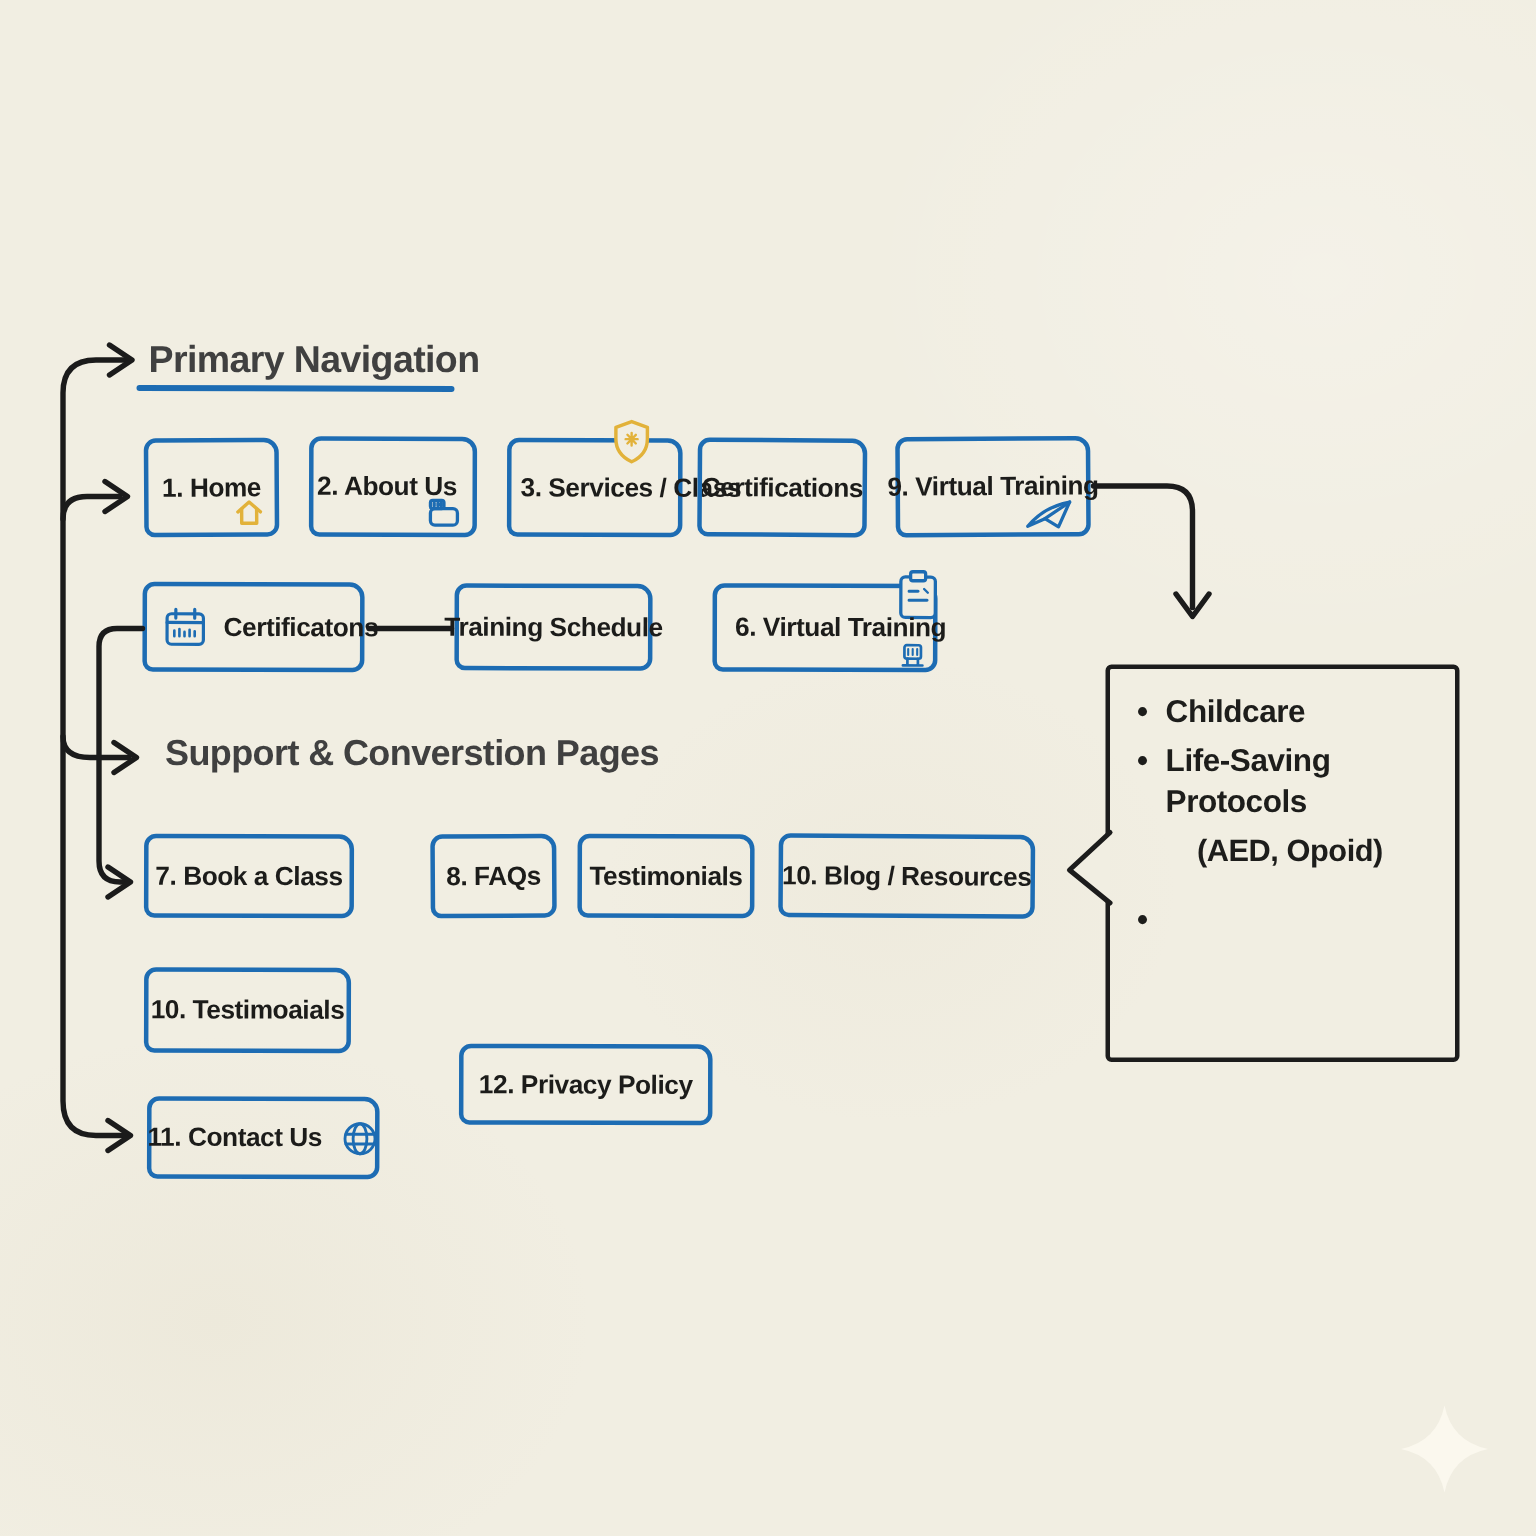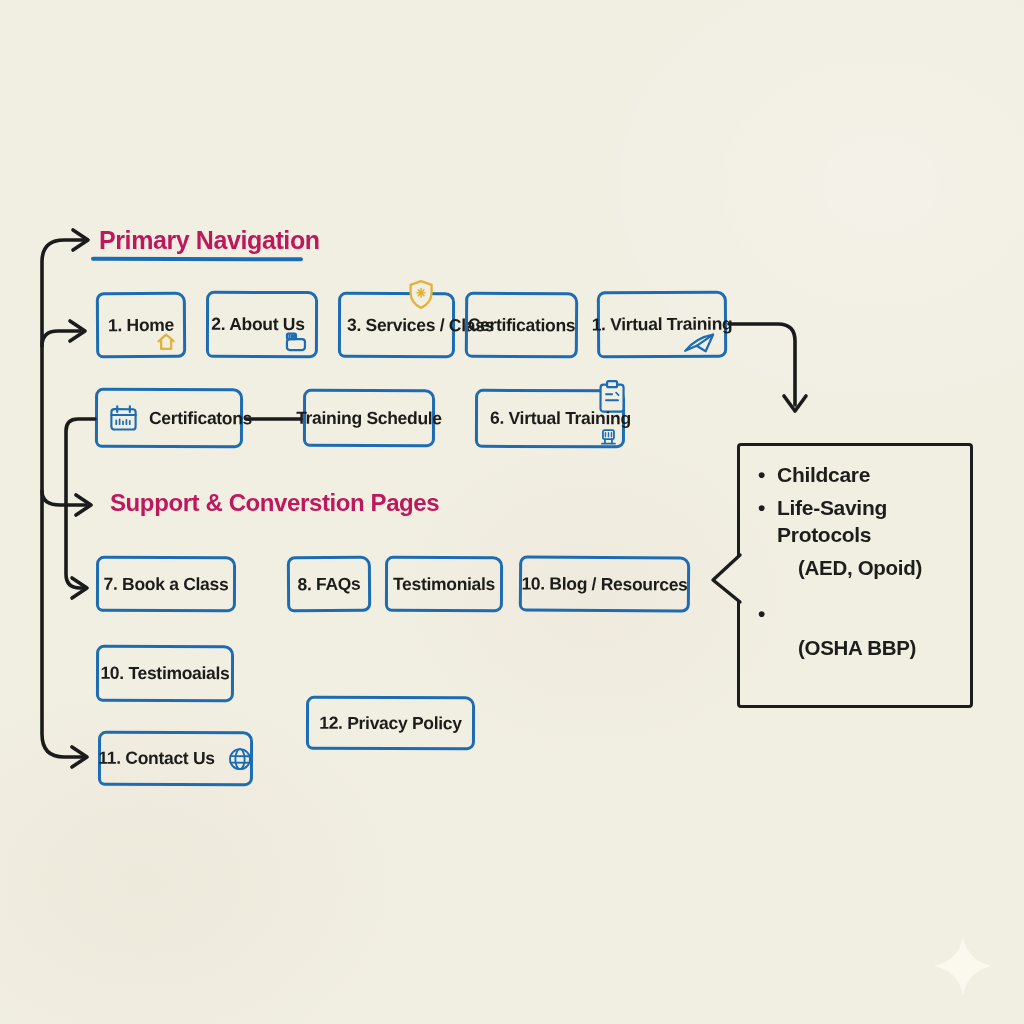--- a/index.html
+++ b/index.html
@@ -8,21 +8,21 @@
     font-family:"Liberation Sans","DejaVu Sans",sans-serif;
     background-color:#f1eee2;
     background-image:
       radial-gradient(ellipse 420px 320px at 14% 86%, rgba(208,198,168,.12), transparent 60%),
       radial-gradient(ellipse 520px 420px at 86% 18%, rgba(255,255,255,.22), transparent 60%),
       radial-gradient(ellipse 320px 260px at 58% 58%, rgba(214,204,178,.10), transparent 60%);
     color:#1d1d1b;
   }
   .abs{position:absolute;}
   .heading{
-    font-weight:bold;font-size:25px;letter-spacing:-0.4px;color:#be185d;
+    font-weight:bold;font-size:25px;letter-spacing:-0.4px;color:#404040;
     white-space:nowrap;
   }
   .underline{background:#1d6cb3;height:3.5px;border-radius:2px;}
   .box{
     position:absolute;border:3px solid #1d6cb3;border-radius:8px 10px 8px 7px;
     display:flex;align-items:center;justify-content:center;
     font-weight:bold;font-size:17.5px;letter-spacing:-0.3px;color:#1c1c1a;
     white-space:nowrap;box-sizing:border-box;background:transparent;
   }
   .box .lbl{position:relative;z-index:1;}
@@ -79,21 +79,21 @@
       <path d="M15 10.5 V19 M11 14.7 H19 M12.2 11.8 L17.8 17.6 M17.8 11.8 L12.2 17.6" stroke-width="1.6"></path>
     </svg>
   </span>
 </div>
 
 <div class="box r1" style="left:465px;top:292px;width:113px;height:66px;">
   <span class="lbl">Certifications</span>
 </div>
 
 <div class="box r-1" style="left:597px;top:291px;width:130px;height:67px;">
-  <span class="lbl">1. Virtual Training</span>
+  <span class="lbl">9. Virtual Training</span>
   <span class="corner-icon" style="right:8px;bottom:0px;">
     <svg width="34" height="24" viewBox="0 0 34 24" fill="none" stroke="#1d6cb3" stroke-width="2.2" stroke-linecap="round" stroke-linejoin="round">
       <path d="M3 20 Q14 7 31 4 L23.5 20.5 L14.5 15 Z"></path>
       <path d="M14.5 15 L31 4"></path>
     </svg>
   </span>
 </div>
 
 <div class="box r0" style="left:95px;top:388px;width:148px;height:60px;justify-content:flex-start;padding-left:10px;gap:10px;">
   <span class="corner-icon" style="position:static;">
@@ -169,21 +169,20 @@
 
   <div class="kbullet">
     <span class="dot">•</span>
     <span class="btxt">Life-Saving Protocols</span>
   </div>
   <div class="knote">(AED, Opoid)</div>
   <div class="spacer"></div>
   <div class="kbullet">
     <span class="dot">•</span>
   </div>
-  <div class="knote">(OSHA BBP)</div>
 </div>
 
 <svg class="overlay" width="1024" height="1024" viewBox="0 0 1024 1024">
   <g fill="none" stroke="#1b1b1b" stroke-width="3.6" stroke-linecap="round" stroke-linejoin="round">
 
     <path d="M 84 240 L 64 240 Q 42 240 42 262 L 42 734 Q 42 757 64 757 L 83 757"></path>
     <path d="M 73 230 L 88 240 L 73 250"></path>
     <path d="M 72 747 L 87 757 L 72 767"></path>
 
     <path d="M 42 346 Q 42 331 58 331 L 80 331"></path>

